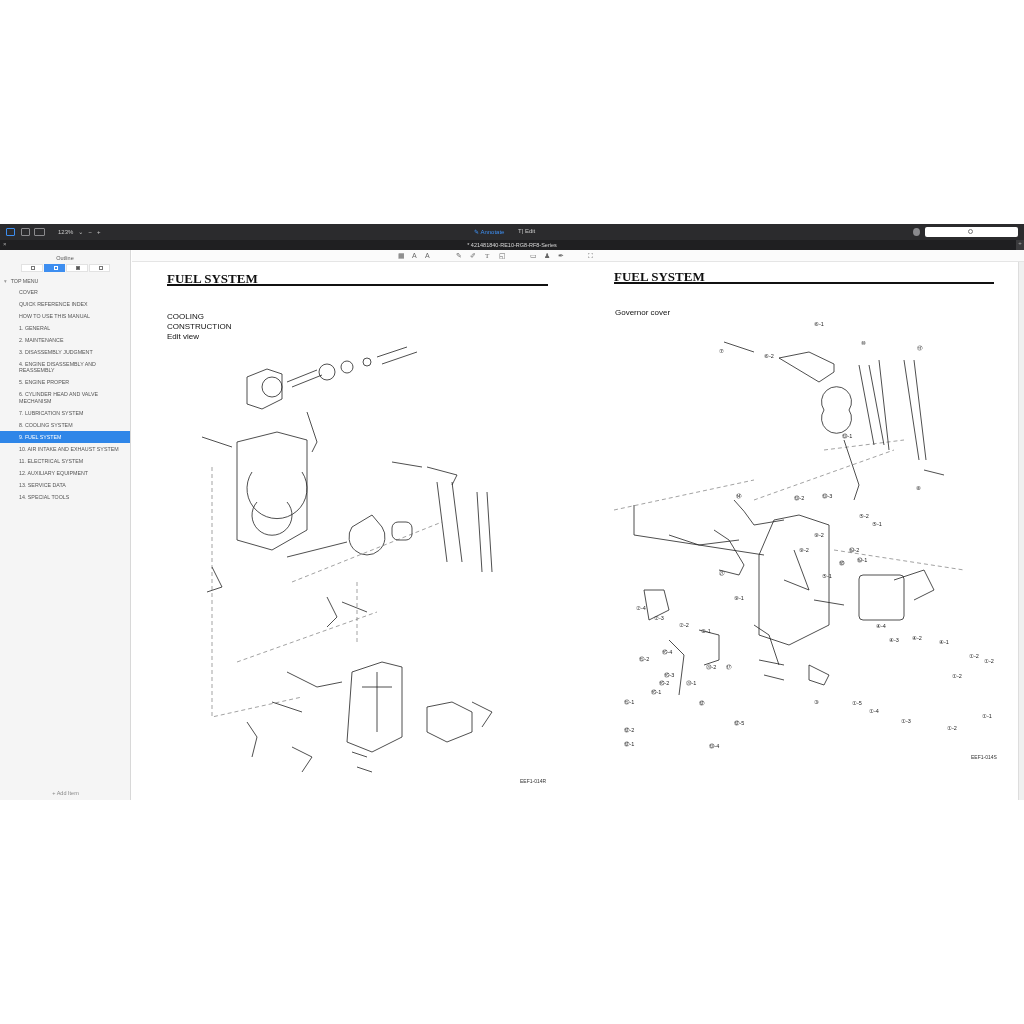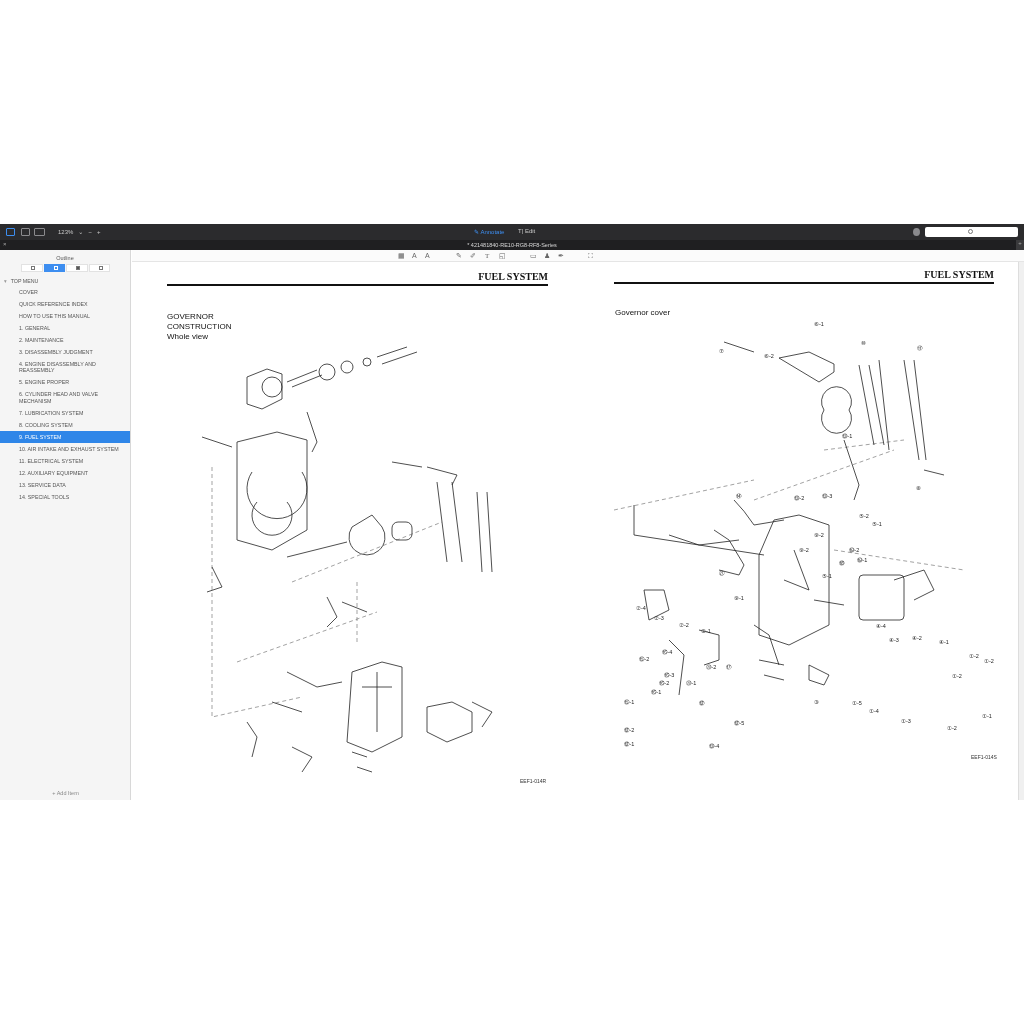--- a/index.html
+++ b/index.html
@@ -30,21 +30,21 @@
   .tree { margin-top: 4px; font-size: 5.3px; color: #555; }
   .tree .top { padding: 2px 0 2px 4px; }
   .tree .top .tri { color: #999; margin-right: 4px; }
   .tree .item { padding: 2.8px 4px 2.8px 19px; line-height: 6.4px; }
   .tree .item.sel { background: #2f86e8; color: #fff; }
   .additem { position: absolute; bottom: 4px; width: 131px; text-align: center; font-size: 5.5px; color: #888; }
   .main { position: absolute; left: 132px; top: 26px; width: 892px; height: 550px; background: #fff; }
   .toolbar2 { position: absolute; left: 0; top: 0; width: 892px; height: 12px; border-bottom: 1px solid #e5e5e5; background: #fbfbfb; }
   .toolbar2 .ti { position: absolute; top: 2px; font-size: 7px; color: #666; }
   .page { position: absolute; top: 12px; background: #fff; }
-  .pagehdr { position: absolute; font-family: "Liberation Serif", serif; font-weight: bold; font-size: 10px; color: #111; text-align: right; }
+  .pagehdr { position: absolute; font-family: "Liberation Serif", serif; font-weight: bold; font-size: 13px; color: #111; text-align: left; }
   .rule { position: absolute; height: 1.5px; background: #111; }
   .h1 { position: absolute; font-size: 8px; color: #111; }
   .h2 { position: absolute; font-size: 8px; font-weight: normal; color: #111; }
   .fig { position: absolute; }
   .figcode { position: absolute; font-size: 5px; color: #333; }
   .scrollbar { position: absolute; right: 0; top: 12px; width: 6px; height: 538px; background: #f0f0f0; border-left: 1px solid #ddd; }
 </style>
 </head>
 <body>
 
@@ -121,23 +121,23 @@
       <span class="ti" style="left:367px">◱</span>
       <span class="ti" style="left:398px">▭</span>
       <span class="ti" style="left:412px">♟</span>
       <span class="ti" style="left:426px">✒</span>
       <span class="ti" style="left:456px">⛶</span>
     </div>
 
     <div class="page" style="left:0;width:430px;height:538px">
       <div class="pagehdr" style="left:35px;width:381px;top:9px">FUEL SYSTEM</div>
       <div class="rule" style="left:35px;width:381px;top:22px"></div>
-      <div class="h1" style="left:35px;top:50px">GOVERNOR</div>
+      <div class="h1" style="left:35px;top:50px">COOLING</div>
       <div class="h2" style="left:35px;top:60px">CONSTRUCTION</div>
-      <div class="h2" style="left:35px;top:70px">Whole view</div>
+      <div class="h2" style="left:35px;top:70px">Edit view</div>
       <svg class="fig" style="left:45px;top:80px" width="380" height="440" viewBox="0 0 380 440">
         <g fill="none" stroke="#222" stroke-width="0.8">
           <path d="M70 35 l20 -8 l15 5 l0 25 l-20 10 l-15 -5 z"></path>
           <path d="M85 45 a10 10 0 1 0 20 0 a10 10 0 1 0 -20 0"></path>
           <path d="M110 40 l30 -12 M115 45 l30 -12"></path>
           <circle cx="150" cy="30" r="8"></circle>
             <circle cx="170" cy="25" r="6"></circle>
             <circle cx="190" cy="20" r="4"></circle>
           <path d="M200 15 l30 -10 M205 22 l35 -12"></path>
           <path d="M60 100 l40 -10 l30 8 l0 90 l-35 20 l-35 -10 z"></path>

